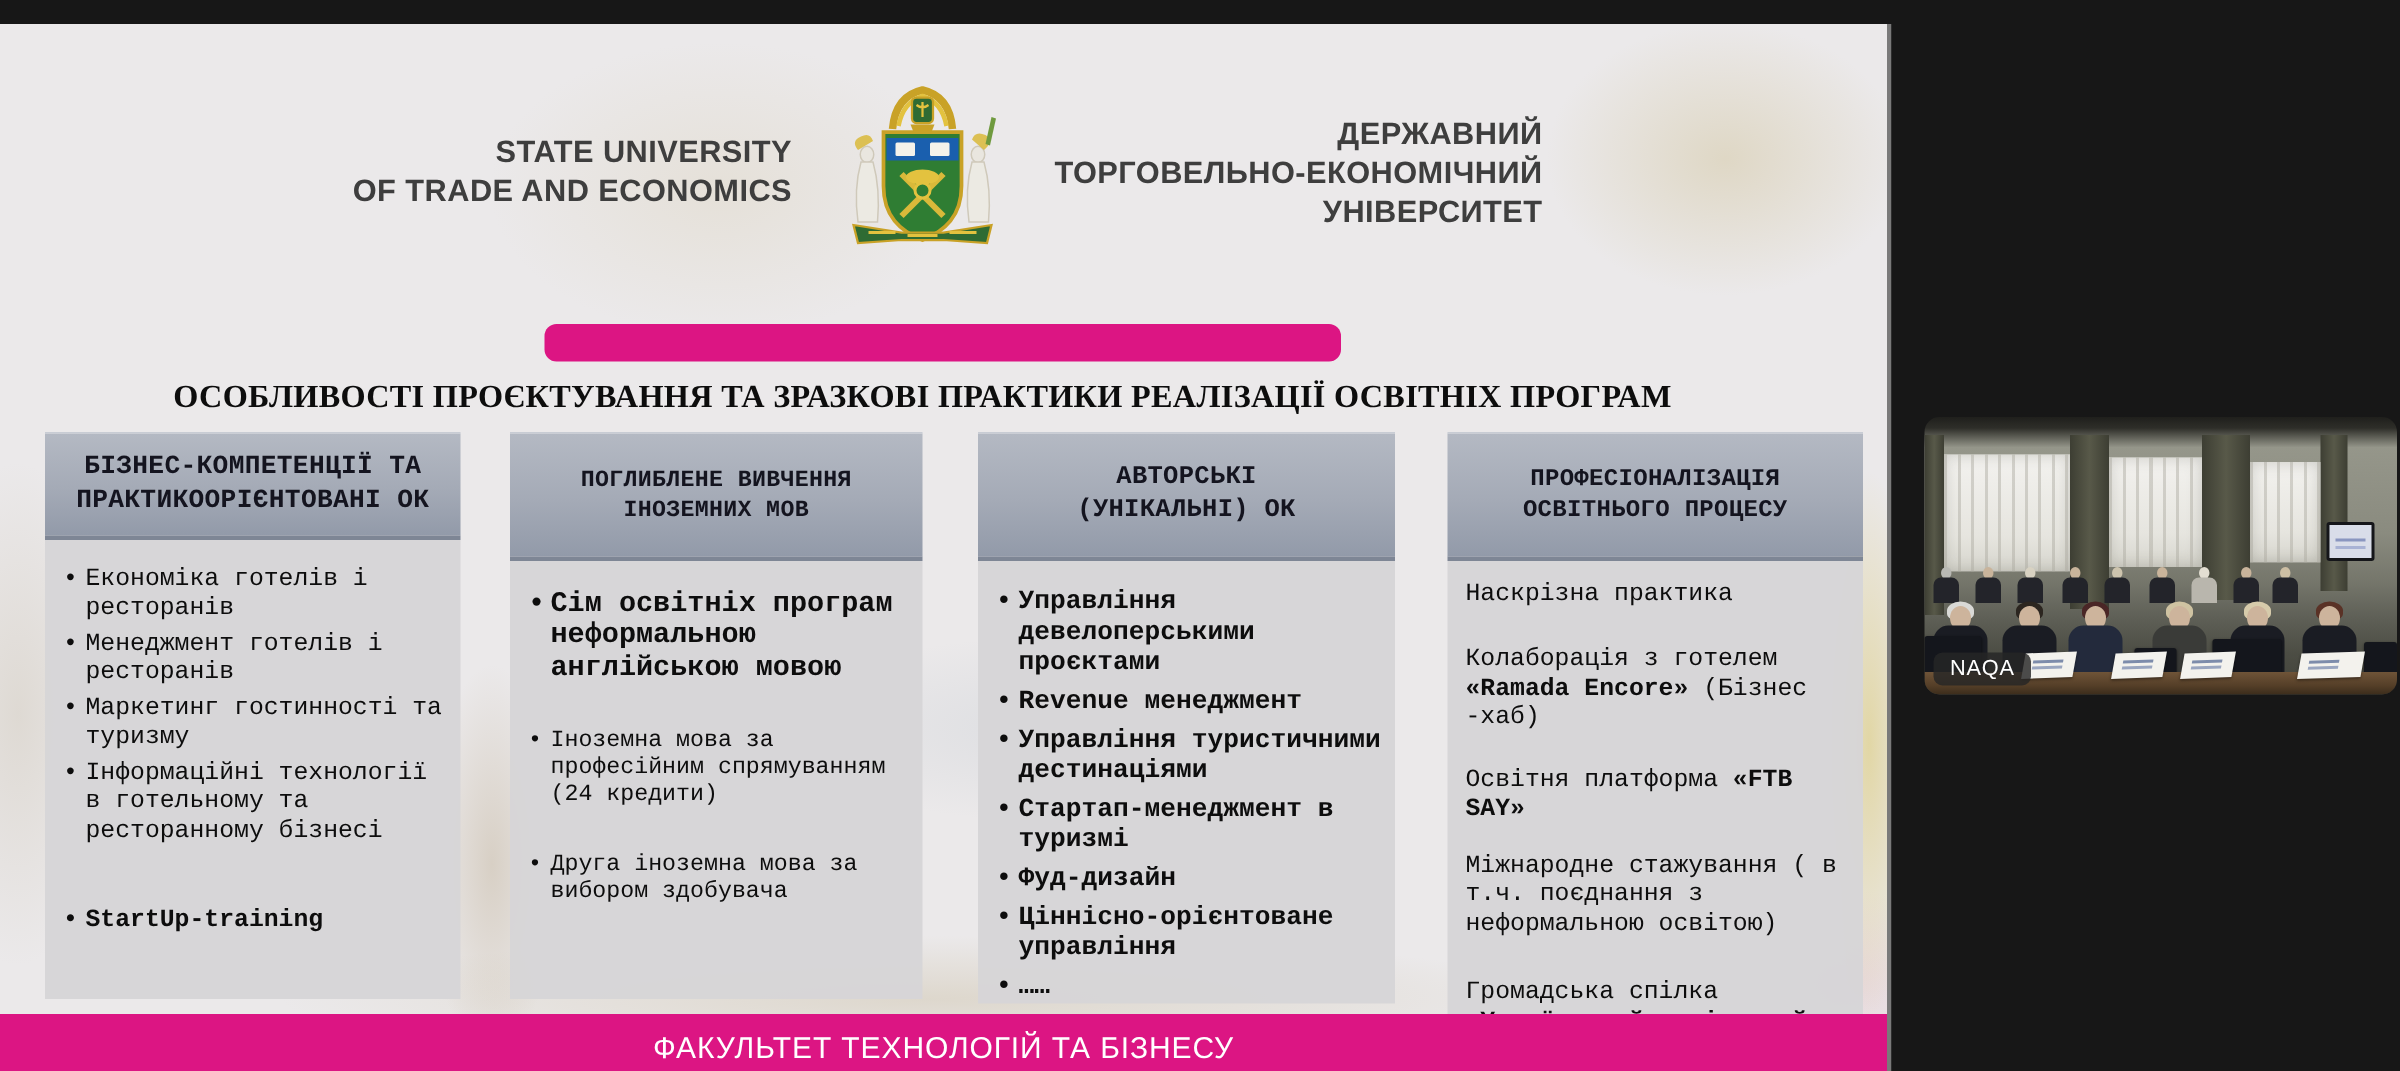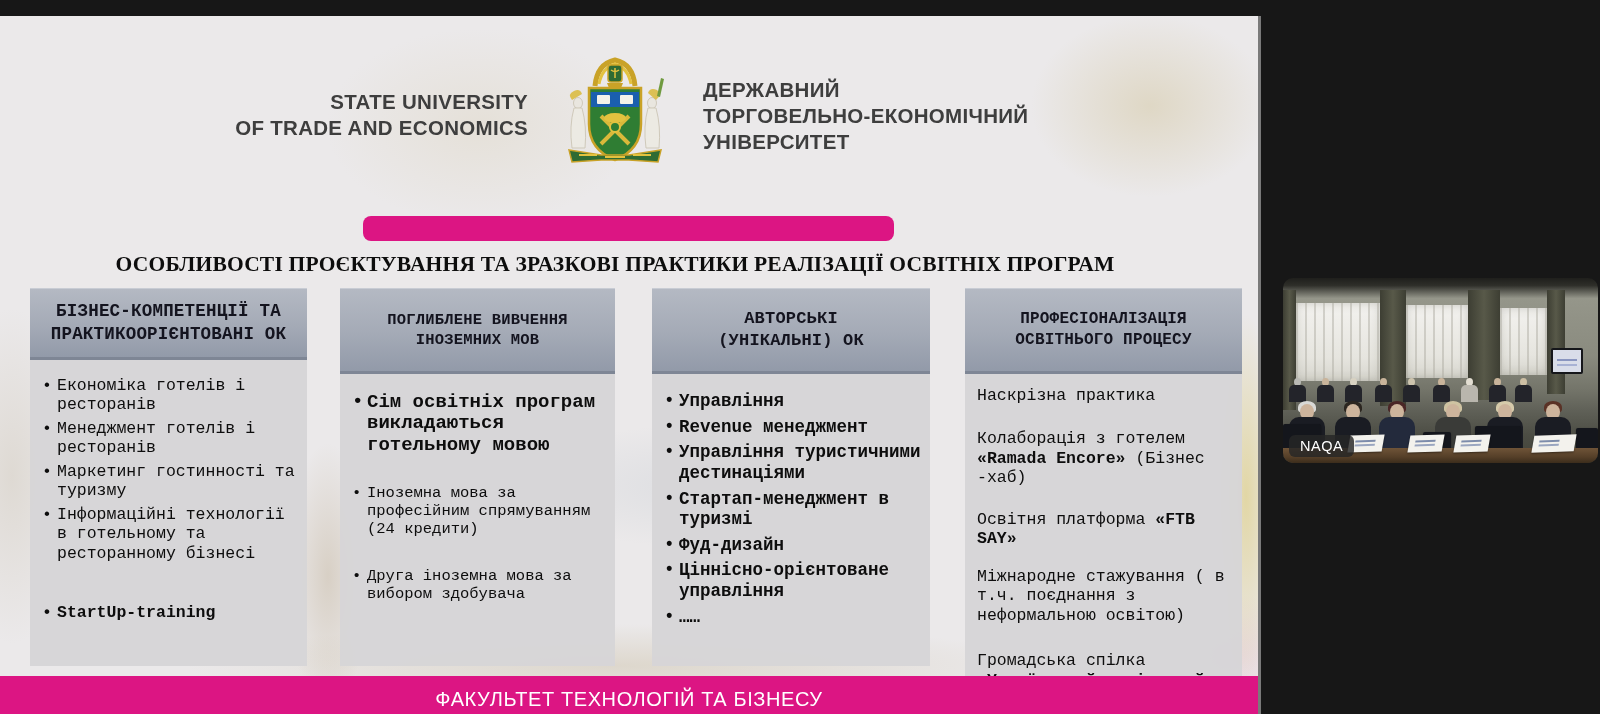--- a/index.html
+++ b/index.html
@@ -19,21 +19,21 @@
       radial-gradient(ellipse 90px 240px  at 12px 460px,   rgba(198,188,168,.35), transparent 70%),
       radial-gradient(ellipse 220px 140px at 480px 110px,  rgba(214,202,170,.28), transparent 70%),
       radial-gradient(ellipse 300px 90px  at 720px 470px,  rgba(168,180,192,.22), transparent 70%),
       #ebe9ea;
   }
 
   
   .uni-en { position:absolute; right:730px; top:73px; text-align:right;
             font-family:"Liberation Sans", sans-serif; font-size:20.5px; font-weight:600;
             color:#3e3e3e; line-height:1.28; letter-spacing:.3px; white-space:nowrap; }
-  .uni-ua { position:absolute; left:703px; top:61px; text-align:left;
+  .uni-ua { position:absolute; left:703px; top:61px; text-align:right;
             font-family:"Liberation Sans", sans-serif; font-size:20.5px; font-weight:600;
             color:#3e3e3e; line-height:1.26; letter-spacing:.3px; white-space:nowrap; }
   .logo { position:absolute; left:545px; top:40px; width:140px; height:118px; }
 
   
   .accent-bar { position:absolute; left:363px; top:200px; width:531px; height:25px;
                 border-radius:8px; background:#dc1583; }
   .slide-title { position:absolute; left:10px; top:236px; width:1210px; text-align:center;
                  font-size:21.5px; font-weight:bold; color:#0d0d0d; letter-spacing:.2px; }
 
@@ -195,38 +195,38 @@
               <span class="bullet b">•</span>
               <span class="itx"><span class="b">StartUp-training</span></span>
             </div>
           </div>
         </div>
         <div class="column col2">
           <div class="col-header">ПОГЛИБЛЕНЕ ВИВЧЕННЯ<br>ІНОЗЕМНИХ МОВ</div>
           <div class="col-body">
             <div class="item sz-lg">
               <span class="bullet b">•</span>
-              <span class="itx"><span class="b">Сім освітніх програм викладаються готельному мовою</span></span>
+              <span class="itx"><span class="b">Сім освітніх програм неформальною англійською мовою</span></span>
             </div>
             <div class="item sz-sm" style="margin-top: 28px;">
               <span class="bullet">•</span>
               <span class="itx"><span>Іноземна мова за професійним спрямуванням (24 кредити)</span></span>
             </div>
             <div class="item sz-sm" style="margin-top: 28px;">
               <span class="bullet">•</span>
               <span class="itx"><span>Друга іноземна мова за вибором здобувача</span></span>
             </div>
           </div>
         </div>
         <div class="column col3">
           <div class="col-header">АВТОРСЬКІ<br>(УНІКАЛЬНІ) ОК</div>
           <div class="col-body">
             <div class="item">
               <span class="bullet b">•</span>
-              <span class="itx"><span class="b">Управління</span><br></span>
+              <span class="itx"><span class="b">Управління</span><br><span class="b">девелоперськими проєктами</span></span>
             </div>
             <div class="item">
               <span class="bullet b">•</span>
               <span class="itx"><span class="b">Revenue менеджмент</span></span>
             </div>
             <div class="item">
               <span class="bullet b">•</span>
               <span class="itx"><span class="b">Управління туристичними дестинаціями</span></span>
             </div>
             <div class="item">

